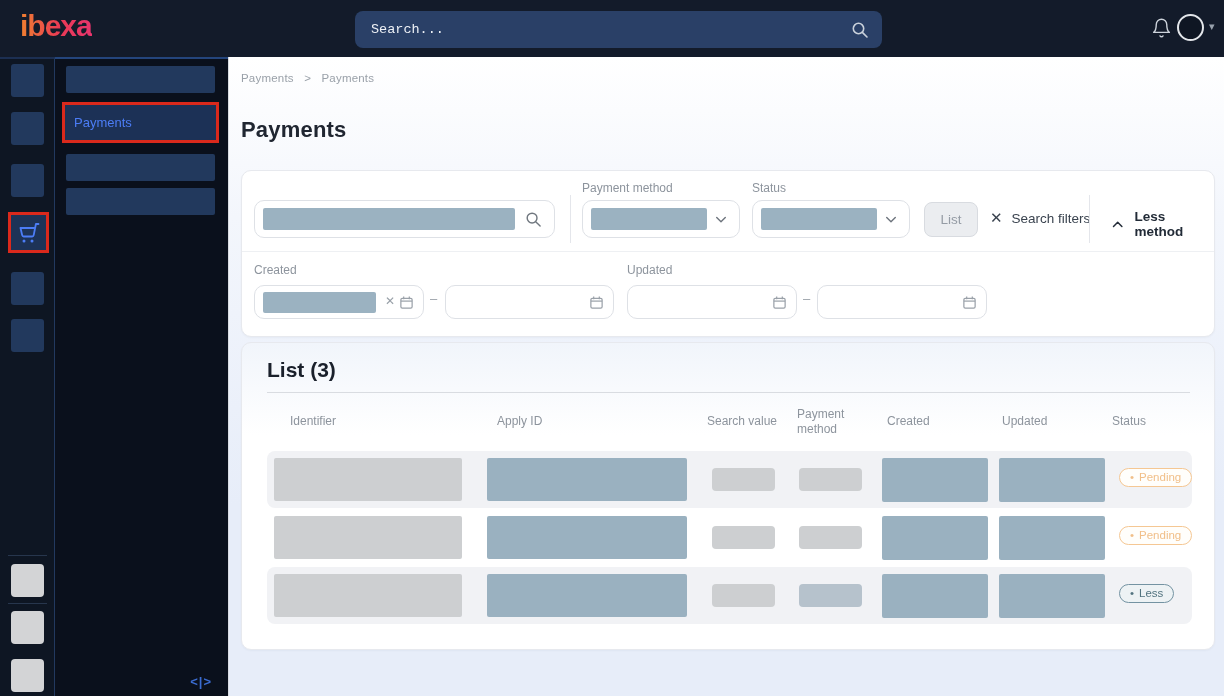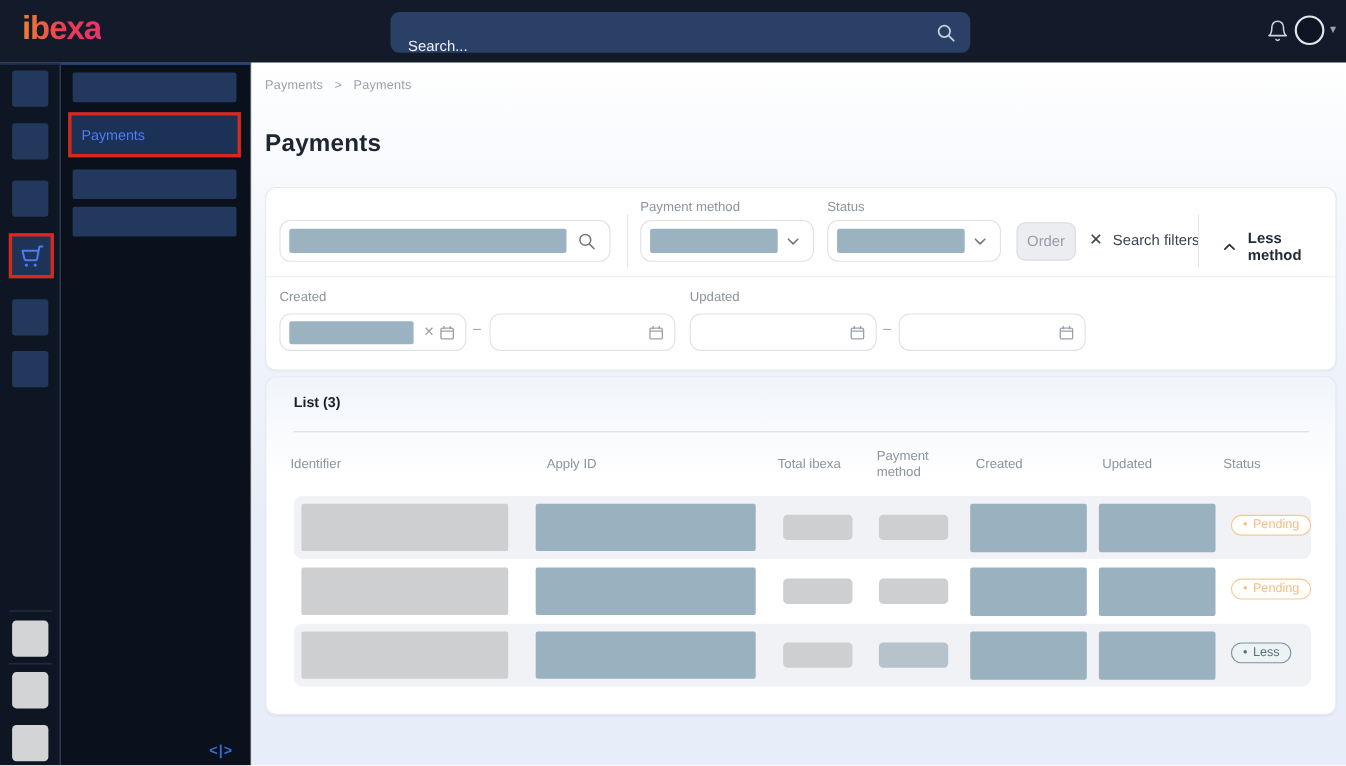--- a/index.html
+++ b/index.html
@@ -6,21 +6,21 @@
   body { font-family:"Liberation Sans", sans-serif; background:#fff; }
   #app { position:relative; width:1224px; height:696px; overflow:hidden; background:#fff; }
 
   
   .topbar { position:absolute; left:0; top:0; width:1224px; height:57px; background:#131b2a; }
   .logo { position:absolute; left:20px; top:9px; font-size:30px; font-weight:700; letter-spacing:-1px;
           background:linear-gradient(90deg,#ef8030 0%,#ea3a55 55%,#e9356e 100%);
           -webkit-background-clip:text; background-clip:text; color:transparent; cursor:pointer; }
   .searchbox { position:absolute; left:355px; top:11px; width:527px; height:37px; background:#2a4067; border-radius:8px; }
   .search-input { position:absolute; left:16px; top:0; width:470px; height:37px; background:transparent; border:none; outline:none;
-                  color:#eab308; font-size:13.5px; font-family:Liberation Sans, sans-serif;margin-top:12px; }
+                  color:#eab308; font-size:13.5px; font-family:Liberation Mono, monospace; }
   .search-input::placeholder { color:#eef1f6; opacity:1; }
   .searchbox .mag { position:absolute; right:13px; top:10px; }
   .bell { position:absolute; left:1151px; top:17px; cursor:pointer; }
   .avatar { position:absolute; left:1177px; top:14px; width:27px; height:27px; border-radius:50%;
             border:2px solid #e3e6ea; background:#0f1623; cursor:pointer; }
   .user-caret { position:absolute; left:1209px; top:20px; color:#98a1ac; font-size:11px; cursor:pointer; }
 
   
   .sidebar1 { position:absolute; left:0; top:57px; width:55px; height:639px; background:#0e1623;
               border-top:2px solid #1c2f52; border-right:1px solid #22395f; }
@@ -64,21 +64,21 @@
   .less-filters { position:absolute; left:869px; top:38px; display:flex; align-items:center; gap:10px;
                   color:#222b37; font-size:13.5px; font-weight:700; cursor:pointer; }
   .f-row-divider { position:absolute; left:0; right:0; top:80px; height:1px; background:#eef0f3; }
   .date-input { top:114px; height:34px; cursor:pointer; }
   .cal { position:absolute; right:9px; top:9px; }
   .date-x { position:absolute; left:130px; top:8px; font-size:12px; color:#98a0a8; cursor:pointer; }
   .dash { position:absolute; top:120px; color:#9aa1a9; font-size:13px; }
 
   .list-card { position:absolute; left:12px; top:285px; width:974px; height:308px;
                background:linear-gradient(180deg,#f1f5fb 0%,#ffffff 30%); }
-  .list-title { position:absolute; left:25px; top:15px; font-size:13px; font-weight:700; color:#1a202b; }
+  .list-title { position:absolute; left:25px; top:15px; font-size:21px; font-weight:700; color:#1a202b; }
   .list-divider { position:absolute; left:25px; right:24px; top:49px; height:1px; background:#d9dce1; }
   .th { position:absolute; top:71px; font-size:12px; color:#8d949d; }
   .th--wrap { top:64px; width:64px; line-height:15px; }
   .lrow { position:absolute; left:25px; width:925px; height:57px; border-radius:8px; cursor:pointer; }
   .lrow--shade { background:#f1f2f5; }
   .c-id      { position:absolute; left:7px;   top:7px;  width:188px; height:43px; background:#cdcfd1; border-radius:2px; }
   .c-order   { position:absolute; left:220px; top:7px;  width:200px; height:43px; background:#9ab1c0; border-radius:2px; }
   .c-total   { position:absolute; left:445px; top:17px; width:63px;  height:23px; background:#cdcfd1; border-radius:4px; }
   .c-pm      { position:absolute; left:532px; top:17px; width:63px;  height:23px; background:#cdcfd1; border-radius:4px; }
   .c-pm--blue{ background:#b6c2cc; }
@@ -174,21 +174,21 @@
       </div>
 
       <div class="f-label" style="left:510px;top:10px">Status</div>
       <div class="field f-select" style="left:510px">
         <div class="blk" style="left:8px;top:7px;width:116px;height:22px"></div>
         <svg class="chev" width="14" height="12" viewBox="0 0 16 14">
           <polyline points="3,4 8,9 13,4" fill="none" stroke="#6d747d" stroke-width="1.6" stroke-linecap="round" stroke-linejoin="round"></polyline>
         </svg>
       </div>
 
-      <button class="apply-btn">Order</button>
+      <button class="apply-btn">List</button>
 
       <div class="clear-btn">
         <span class="clear-x">✕</span>
         <span>Search filters</span>
       </div>
 
       <div class="vdiv" style="left:847px"></div>
 
       <div class="less-filters">
         <svg width="14" height="10" viewBox="0 0 16 10">
@@ -237,23 +237,23 @@
           <line x1="11" y1="1.5" x2="11" y2="4.5" stroke="#9aa1a9" stroke-width="1.3"></line>
           <line x1="2" y1="6.5" x2="14" y2="6.5" stroke="#9aa1a9" stroke-width="1.3"></line>
         </svg>
       </div>
     </section>
 
     <section class="card list-card">
       <div class="list-title">List (3)</div>
       <div class="list-divider"></div>
 
-      <div class="th" style="left:22px">Identifier</div>
+      <div class="th" style="left:48px">Identifier</div>
       <div class="th" style="left:255px">Apply ID</div>
-      <div class="th" style="left:465px">Total ibexa</div>
+      <div class="th" style="left:465px">Search value</div>
       <div class="th th--wrap" style="left:555px">Payment method</div>
       <div class="th" style="left:645px">Created</div>
       <div class="th" style="left:760px">Updated</div>
       <div class="th" style="left:870px">Status</div>
 
       <div class="lrow lrow--shade" style="top:108px">
         <div class="c-id"></div>
         <div class="c-order"></div>
         <div class="c-total"></div>
         <div class="c-pm"></div>

